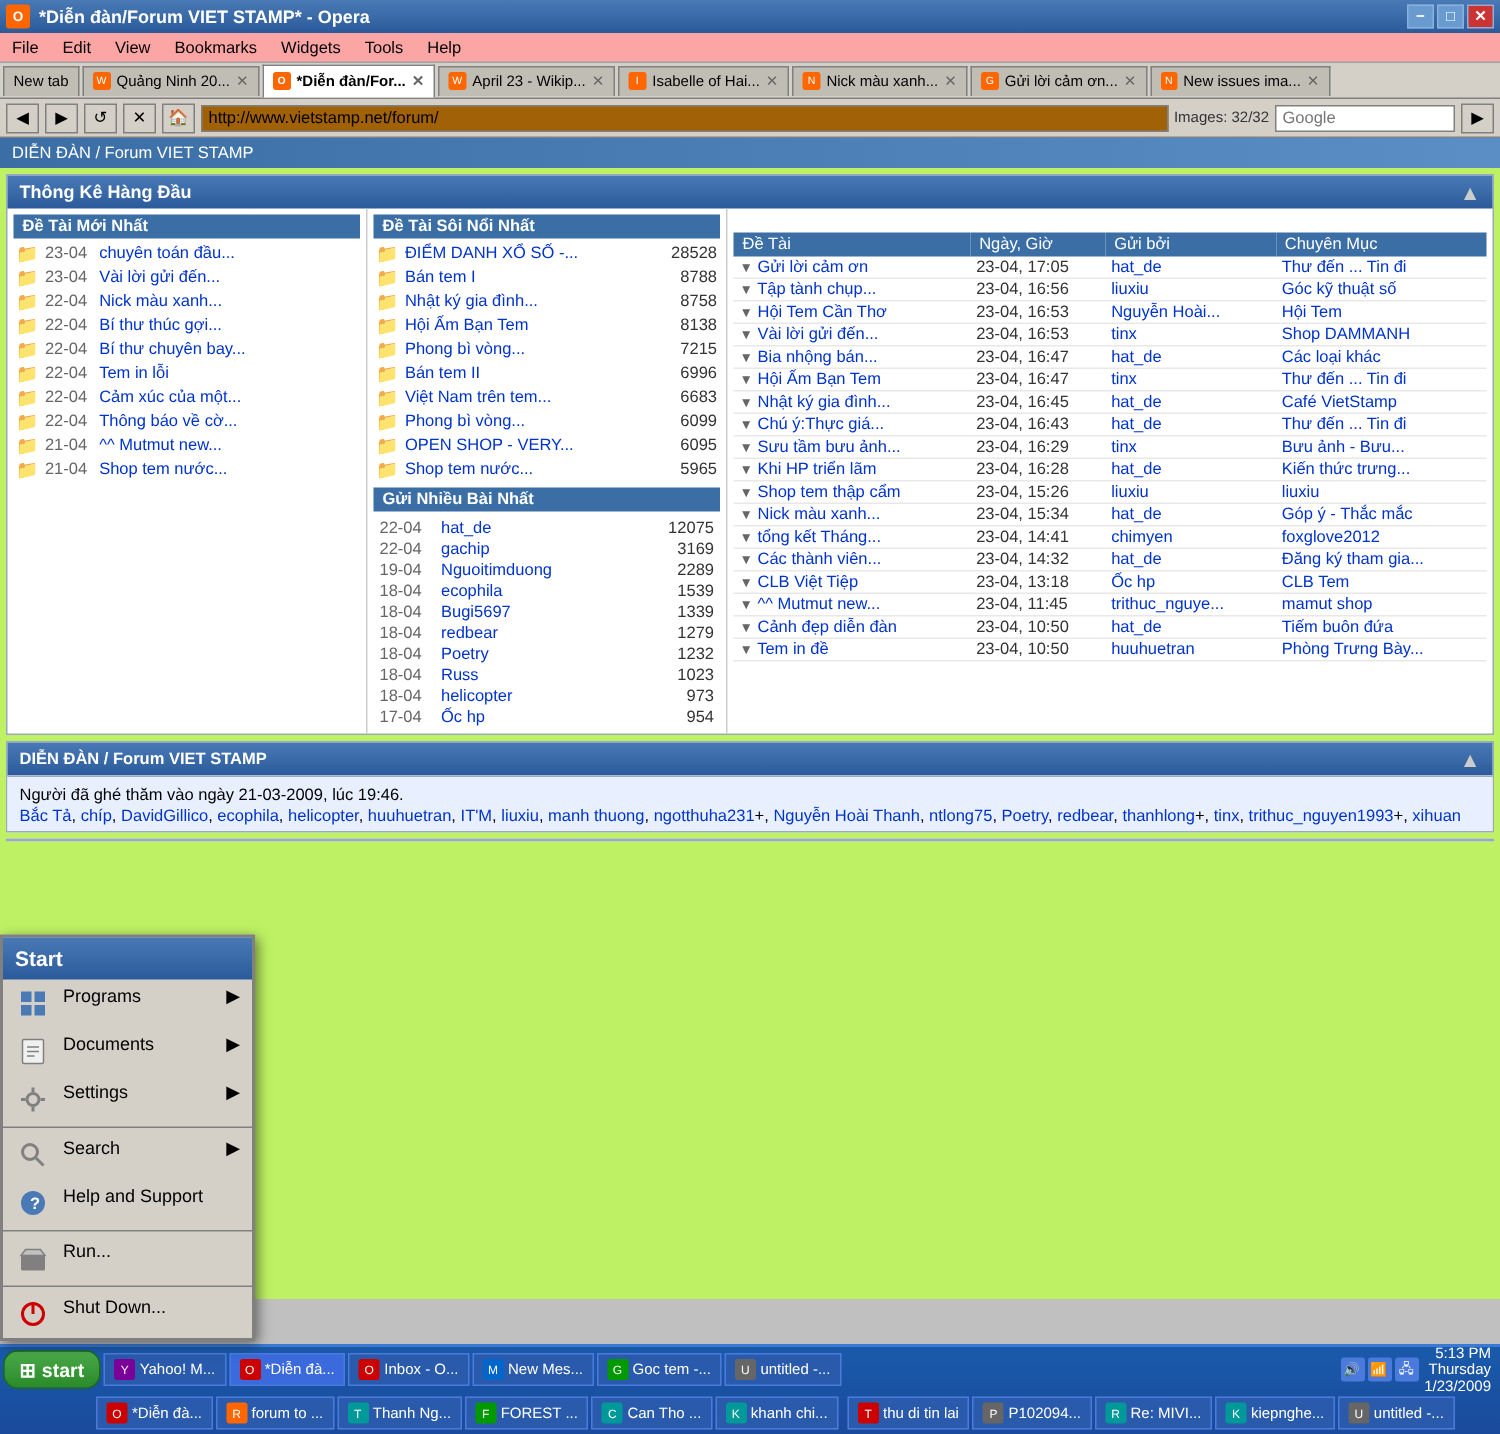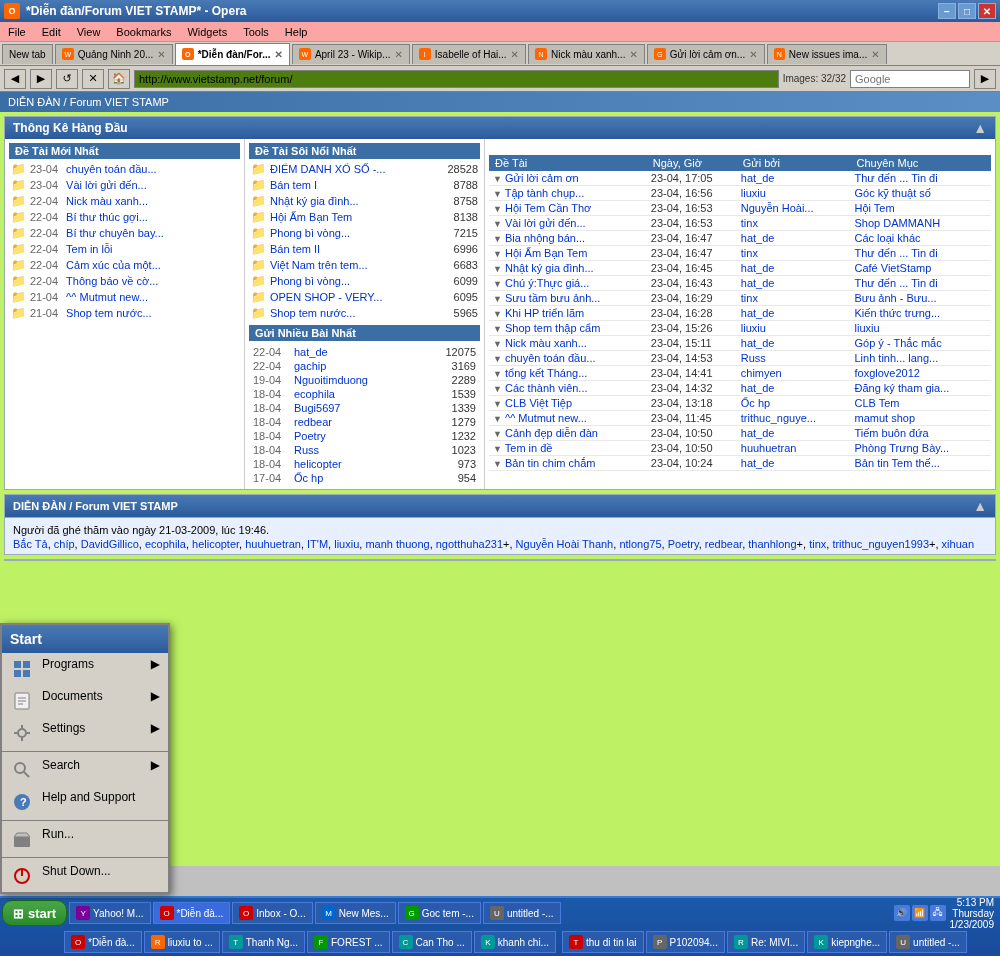--- a/index.html
+++ b/index.html
@@ -71,21 +71,21 @@
     .address-bar {
       background: #d4d0c8;
       height: 26px;
       display: flex;
       align-items: center;
       padding: 2px 4px;
       gap: 4px;
       border-bottom: 1px solid #808080;
     }
     .nav-btn { width: 22px; height: 20px; background: #d4d0c8; border: 1px solid #808080; display: flex; align-items: center; justify-content: center; cursor: pointer; font-size: 11px; }
-    .address-input { flex: 1; height: 18px; border: 1px solid #808080; background: #4d7c0f; padding: 0 4px; font-size: 11px; }
+    .address-input { flex: 1; height: 18px; border: 1px solid #808080; background: #a16207; padding: 0 4px; font-size: 11px; }
     .search-box { width: 120px; height: 18px; border: 1px solid #808080; background: white; padding: 0 4px; font-size: 11px; }
     .image-label { font-size: 10px; color: #333; white-space: nowrap; }
 
     
     .main-area {
       background: #bef264;
       height: calc(956px - 22px - 20px - 24px - 26px - 30px - 60px);
       overflow-y: auto;
       overflow-x: hidden;
     }
@@ -634,29 +634,23 @@
                   <td><a class="category-cell">Kiến thức trưng...</a></td>
                 </tr>
               <tr>
                   <td><span class="arrow-icon">▼</span> <a class="stats-link">Shop tem thập cẩm</a></td>
                   <td class="time-cell">23-04, 15:26</td>
                   <td><a class="user-cell">liuxiu</a></td>
                   <td><a class="category-cell">liuxiu</a></td>
                 </tr>
               <tr>
                   <td><span class="arrow-icon">▼</span> <a class="stats-link">Nick màu xanh...</a></td>
-                  <td class="time-cell">23-04, 15:11</td>
+                  <td class="time-cell">23-04, 15:34</td>
                   <td><a class="user-cell">hat_de</a></td>
                   <td><a class="category-cell">Góp ý - Thắc mắc</a></td>
-                </tr>
-              <tr>
-                  <td><span class="arrow-icon">▼</span> <a class="stats-link">chuyên toán đầu...</a></td>
-                  <td class="time-cell">23-04, 14:53</td>
-                  <td><a class="user-cell">Russ</a></td>
-                  <td><a class="category-cell">Linh tinh... lang...</a></td>
                 </tr>
               <tr>
                   <td><span class="arrow-icon">▼</span> <a class="stats-link">tổng kết Tháng...</a></td>
                   <td class="time-cell">23-04, 14:41</td>
                   <td><a class="user-cell">chimyen</a></td>
                   <td><a class="category-cell">foxglove2012</a></td>
                 </tr>
               <tr>
                   <td><span class="arrow-icon">▼</span> <a class="stats-link">Các thành viên...</a></td>
                   <td class="time-cell">23-04, 14:32</td>
@@ -679,26 +673,20 @@
                   <td><span class="arrow-icon">▼</span> <a class="stats-link">Cảnh đẹp diễn đàn</a></td>
                   <td class="time-cell">23-04, 10:50</td>
                   <td><a class="user-cell">hat_de</a></td>
                   <td><a class="category-cell">Tiếm buôn đứa</a></td>
                 </tr>
               <tr>
                   <td><span class="arrow-icon">▼</span> <a class="stats-link">Tem in đề</a></td>
                   <td class="time-cell">23-04, 10:50</td>
                   <td><a class="user-cell">huuhuetran</a></td>
                   <td><a class="category-cell">Phòng Trưng Bày...</a></td>
-                </tr>
-              <tr>
-                  <td><span class="arrow-icon">▼</span> <a class="stats-link">Bản tin chim chắm</a></td>
-                  <td class="time-cell">23-04, 10:24</td>
-                  <td><a class="user-cell">hat_de</a></td>
-                  <td><a class="category-cell">Bản tin Tem thế...</a></td>
                 </tr>
             </tbody>
           </table>
         </div>
       </div>
     </div>
 
     <div class="section">
       <div class="online-header">
         <span>DIỄN ĐÀN / Forum VIET STAMP</span>
@@ -845,21 +833,21 @@
     </div>
   </div>
   <div class="taskbar-bottom">
     <div style="width:60px;"></div>
     <div class="taskbar-item">
       <div class="taskbar-item-icon" style="background:#cc0000;">O</div>
       <span>*Diễn đà...</span>
     </div>
     <div class="taskbar-item">
       <div class="taskbar-item-icon" style="background:#ff6600;">R</div>
-      <span>liuxiu to ...</span>
+      <span>forum to ...</span>
     </div>
     <div class="taskbar-item">
       <div class="taskbar-item-icon" style="background:#009999;">T</div>
       <span>Thanh Ng...</span>
     </div>
     <div class="taskbar-item">
       <div class="taskbar-item-icon" style="background:#009900;">F</div>
       <span>FOREST ...</span>
     </div>
     <div class="taskbar-item">

